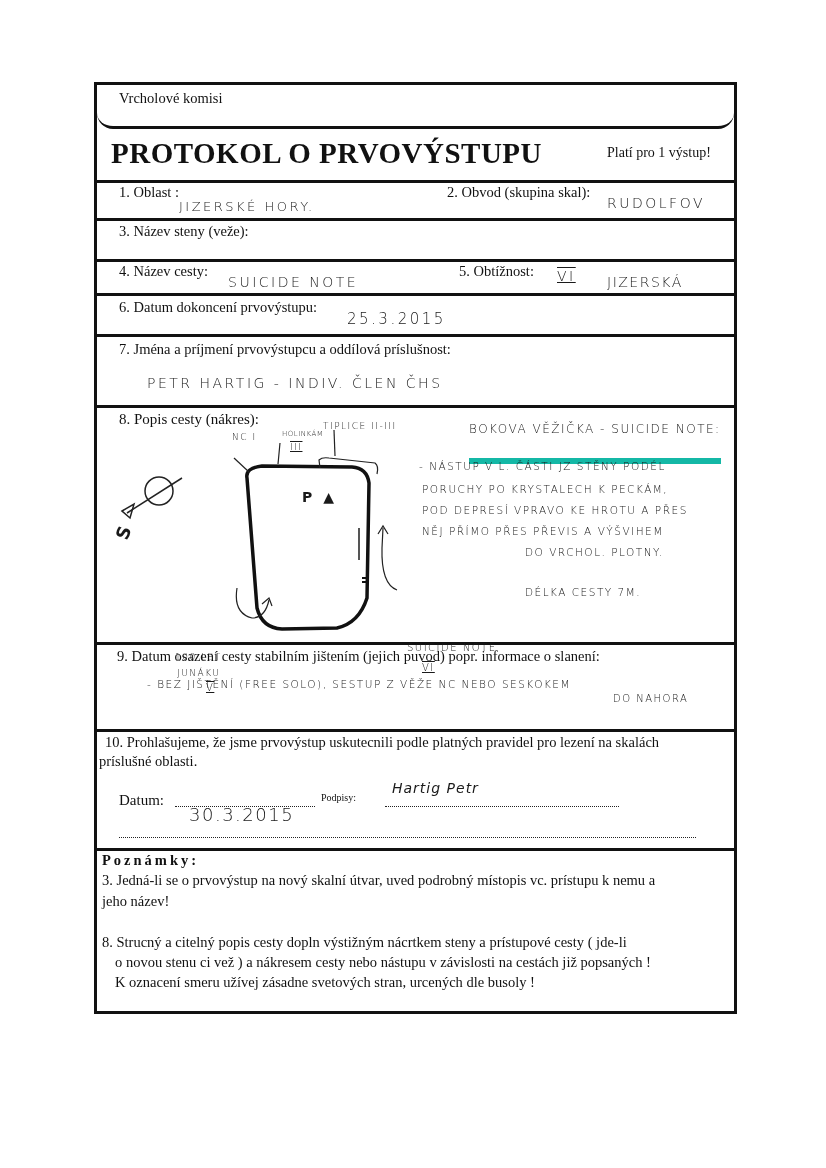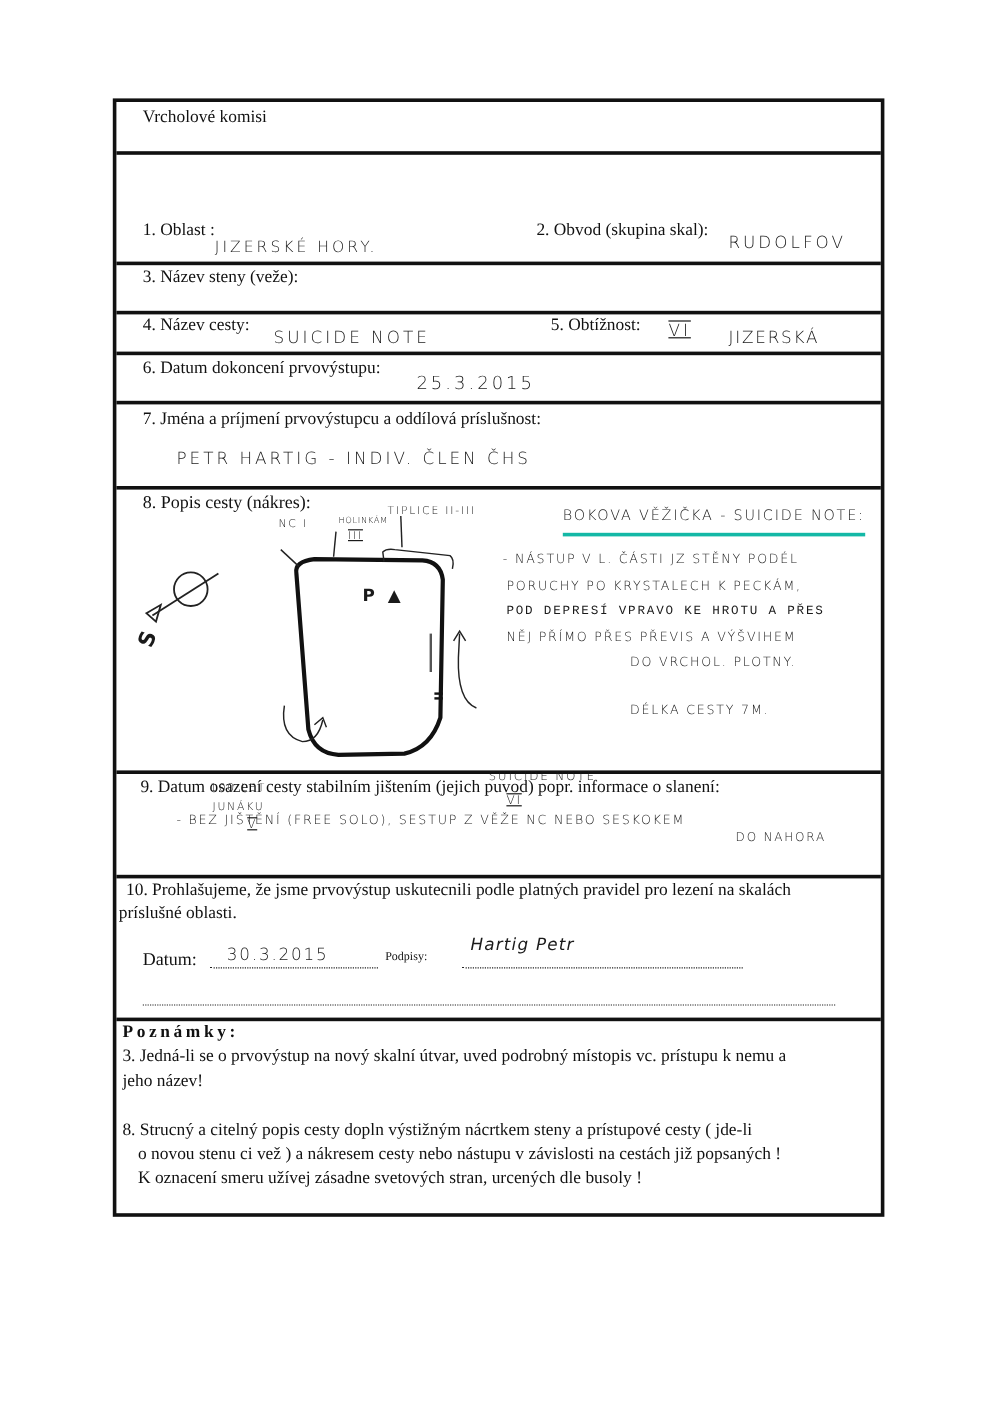--- a/index.html
+++ b/index.html
@@ -16,24 +16,28 @@
            letter-spacing: 0.5px; }
   .note { position: absolute; left: 5px; font-size: 14.5px; white-space: nowrap; }
   .dots { border-bottom: 1.5px dotted #222; display: inline-block; }
   svg { position: absolute; overflow: visible; }
 </style>
 </head>
 <body>
 
 <div class="frame">
 
-  <div class="row" style="top:0; height:41px;">
+  <div class="row" style="top:0; height:41px;border-radius:16px;">
     <span class="lbl" style="left:22px; top:5px;">Vrcholové komisi</span>
   </div>
 
+  <div class="row" style="top:44px; height:51px;">
+    <span class="title">PROTOKOL O PRVOVÝSTUPU</span>
+    <span class="lbl" style="left:510px; top:16px; font-size:14px;">Platí pro 1 výstup!</span>
+  </div>
 
   <div class="row" style="top:98px; height:35px;">
     <span class="lbl" style="left:22px; top:1px;">1. Oblast :</span>
     <span class="hw" style="left:82px; top:16px;">JIZERSKÉ HORY.</span>
     <span class="lbl" style="left:350px; top:1px;">2. Obvod (skupina skal):</span>
     <span class="hw" style="left:510px; top:12px; font-size:14px;">RUDOLFOV</span>
   </div>
 
   <div class="row" style="top:136px; height:38px;">
     <span class="lbl" style="left:22px; top:2px;">3. Název steny (veže):</span>
@@ -90,41 +94,41 @@
     <span class="hw hw-sm" style="left:193px; top:34px; font-size:9px; text-decoration:overline underline;">III</span>
     <span class="hw hw-sm" style="left:226px; top:13px; font-size:9px;">TIPLICE  II-III</span>
     <span class="hw" style="left:205px; top:81px; font-size:14px; font-weight:bold; letter-spacing:3px;">P ▲</span>
     <span class="hw" style="left:19px; top:113px; font-size:18px; font-weight:bold; transform:rotate(-70deg);">S</span>
     <span class="hw hw-sm" style="left:78px; top:244px; font-size:9px; top:244px; position:absolute;">100 LET</span>
     <span class="hw hw-sm" style="left:80px; top:260px; font-size:9px;">JUNÁKU</span>
     <span class="hw hw-sm" style="left:109px; top:274px; font-size:10px; text-decoration:overline underline;">V</span>
     <span class="hw hw-sm" style="left:310px; top:234px; font-size:10px;">SUICIDE NOTE</span>
     <span class="hw hw-sm" style="left:325px; top:254px; font-size:10px; text-decoration:overline underline;">VI</span>
 
-    <span class="hw" style="left:372px; top:14px; font-size:12px; letter-spacing:1.5px; border-bottom:3px solid #14b8a6; padding-bottom:8px;">BOKOVA VĚŽIČKA - SUICIDE NOTE:</span>
+    <span class="hw" style="left:372px; top:14px; font-size:12px; letter-spacing:1.5px; border-bottom:6px solid #14b8a6; padding-bottom:22px;">BOKOVA VĚŽIČKA - SUICIDE NOTE:</span>
     <span class="hw hw-sm" style="left:322px; top:52px; font-size:10.5px;">- NÁSTUP V L. ČÁSTI JZ STĚNY PODÉL</span>
     <span class="hw hw-sm" style="left:325px; top:75px; font-size:10.5px;">PORUCHY PO KRYSTALECH K PECKÁM,</span>
-    <span class="hw hw-sm" style="left:325px; top:96px; font-size:10.5px;font-family:Liberation Mono, monospace;">POD DEPRESÍ VPRAVO KE HROTU A PŘES</span>
+    <span class="hw hw-sm" style="left:325px; top:96px; font-size:10.5px;">POD DEPRESÍ VPRAVO KE HROTU A PŘES</span>
     <span class="hw hw-sm" style="left:325px; top:117px; font-size:10.5px;">NĚJ PŘÍMO PŘES PŘEVIS A VÝŠVIHEM</span>
     <span class="hw hw-sm" style="left:428px; top:138px; font-size:10.5px;">DO VRCHOL. PLOTNY.</span>
     <span class="hw hw-sm" style="left:428px; top:178px; font-size:10.5px;">DÉLKA CESTY 7M.</span>
   </div>
 
   <div class="row" style="top:560px; height:84px;">
     <span class="lbl" style="left:20px; top:3px;">9. Datum osazení cesty stabilním jištením (jejich puvod) popr. informace o slanení:</span>
     <span class="hw hw-sm" style="left:50px; top:33px; font-size:10.5px;">- BEZ JIŠTĚNÍ (FREE SOLO), SESTUP Z VĚŽE NC NEBO SESKOKEM</span>
     <span class="hw hw-sm" style="left:516px; top:48px; font-size:10px;">DO NAHORA</span>
   </div>
 
   <div class="row" style="top:647px; height:116px;">
     <span class="lbl" style="left:8px; top:2px;">10. Prohlašujeme, že jsme prvovýstup uskutecnili podle platných pravidel pro lezení na skalách</span>
     <span class="lbl" style="left:2px; top:21px;">príslušné oblasti.</span>
     <span class="lbl" style="left:22px; top:60px; font-size:15px;">Datum:</span>
     <span class="dots" style="position:absolute; left:78px; top:74px; width:140px;"></span>
-    <span class="hw" style="left:92px; top:56px; font-size:14px; letter-spacing:1.5px;">30.3.2015</span>
+    <span class="hw" style="left:92px; top:72px; font-size:18px; letter-spacing:1.5px;">30.3.2015</span>
     <span class="lbl" style="left:224px; top:60px; font-size:10px;">Podpisy:</span>
     <span class="dots" style="position:absolute; left:288px; top:74px; width:234px;"></span>
     <span class="hw" style="left:295px; top:48px; font-size:14px; font-style:italic; letter-spacing:1px;">Hartig Petr</span>
     <span class="dots" style="position:absolute; left:22px; top:105px; width:577px;"></span>
   </div>
 
   <div style="position:absolute; left:0; right:0; top:766px; height:160px;">
     <span class="note" style="top:1px; font-weight:bold; letter-spacing:3px;">Poznámky:</span>
     <span class="note" style="top:21px;">3.  Jedná-li se o prvovýstup na nový skalní útvar, uved podrobný místopis vc. prístupu k nemu a</span>
     <span class="note" style="top:42px;">jeho název!</span>

